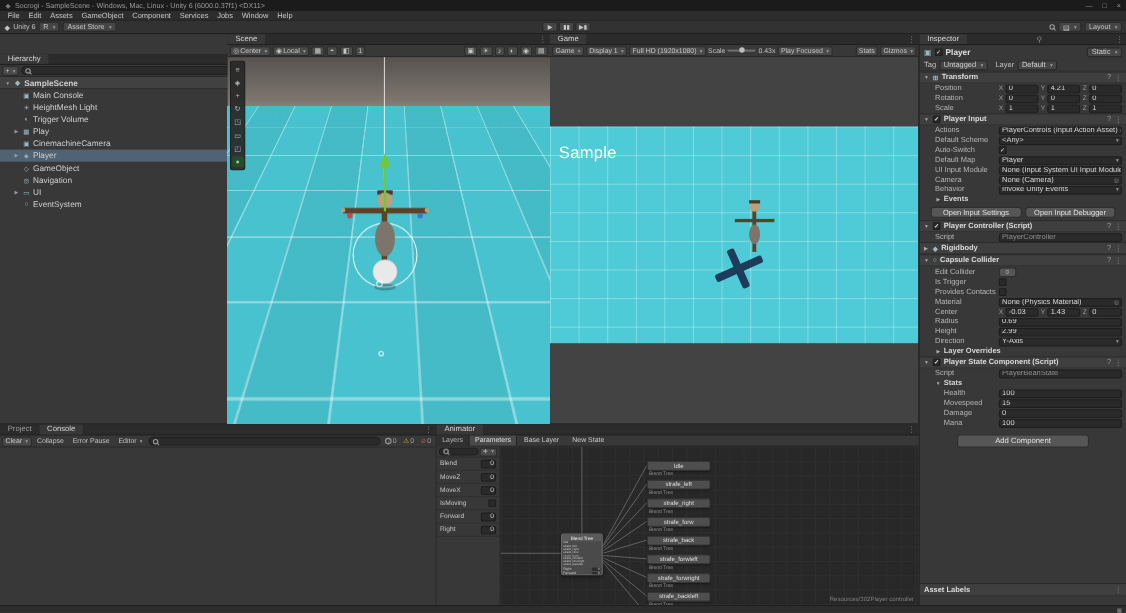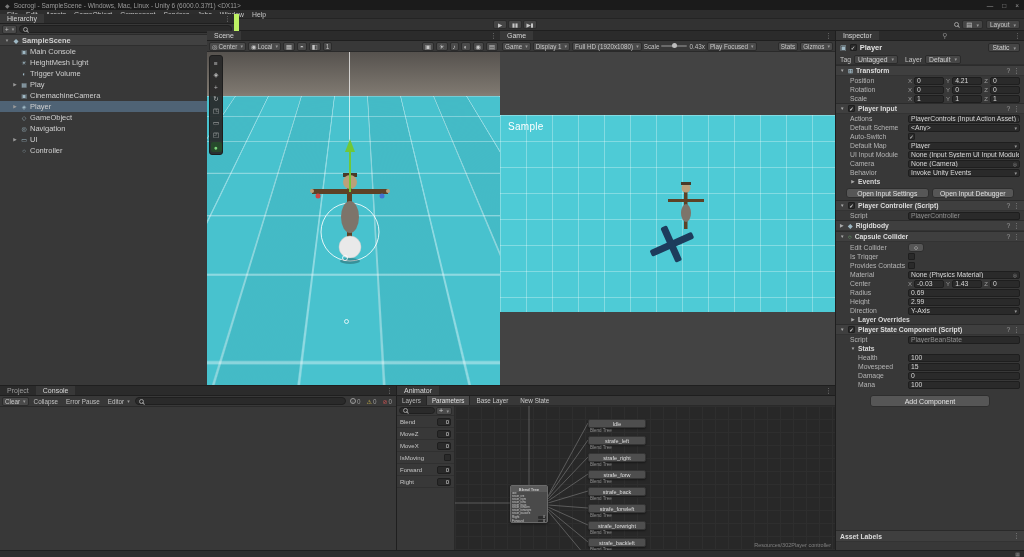--- a/index.html
+++ b/index.html
@@ -24,21 +24,21 @@
 
 .panel{position:absolute;background:#383838}
 .tabstrip{height:10px;background:#2b2b2b;border-bottom:1px solid #1f1f1f;display:flex;align-items:stretch;font-size:7px;color:#9d9d9d}
 .tab{display:flex;align-items:center;padding:0 7px;gap:2px}
 .tab.active{background:#383838;color:#d6d6d6}
 .tabstrip .more{margin-left:auto;padding:0 3px;display:flex;align-items:center}
 .subbar{height:11px;border-bottom:1px solid #2a2a2a;display:flex;align-items:center;padding:0 2px;gap:2px;font-size:6.3px;background:#383838}
 .sbtn{background:#4a4a4a;border:1px solid #2b2b2b;border-radius:2px;height:9px;display:inline-flex;align-items:center;padding:0 2px;gap:1px;color:#c6c6c6;white-space:nowrap}
 .searchbox{flex:1;height:8px;background:#2a2a2a;border:1px solid #1f1f1f;border-radius:4px;display:flex;align-items:center;gap:2px;padding:0 3px;color:#7c7c7c}
 
-#hierarchy{left:0;top:14px;width:239px;height:354px;border-right:5px solid #bef264}
+#hierarchy{left:0;top:49px;width:239px;height:354px;border-right:1px solid #bef264}
 .hrow{height:11px;display:flex;align-items:center;gap:2px;padding:0 2px 0 4px;font-size:7.5px;color:#cfcfcf}
 .hrow .harrow{width:6px;font-size:4.5px;color:#999;text-align:center;flex:none}
 .hrow .hicon{width:8px;text-align:center;font-size:6px;color:#9fb8c4;flex:none}
 .hrow.scene{background:#414141;border-bottom:1px solid #2e2e2e;font-weight:bold}
 .hrow.sel{background:#4f6375}
 .hrow .heye{margin-left:auto;color:#9a9a9a;font-size:6px;padding-right:2px}
 .hchild{padding-left:12px}
 
 #scene{left:207px;top:31px;width:293px;height:354px}
 #sceneViewport{position:absolute;left:0;top:21px;width:293px;height:333px;overflow:hidden;background:linear-gradient(#56524e 0px,#7d776f 40px,#968f85 52px)}
@@ -54,21 +54,21 @@
 #ainav{position:absolute;right:0;bottom:0;width:76px;background:rgba(30,30,30,.96);border:1px solid #161616;font-size:5.6px;color:#b9b9b9;padding-bottom:2px}
 #ainav .ttl{display:flex;align-items:center;gap:2px;padding:2px 3px;color:#dcdcdc;font-size:6px;border-bottom:1px solid #2a2a2a}
 #ainav .sec{display:flex;align-items:center;gap:2px;padding:1px 3px;color:#cfcfcf}
 #ainav .fold{font-size:4px;color:#999}
 #ainav .it{display:flex;align-items:center;height:7px;padding:0 4px 0 10px}
 #ainav .it .ck{margin-left:auto;color:#d8d8d8;font-size:5px}
 
 #game{left:500px;top:31px;width:335px;height:354px}
 #gameViewport{position:absolute;left:0;top:21px;width:335px;height:333px;background:#434343;overflow:hidden}
 #gameFrame{position:absolute;left:0;top:63px;width:335px;height:197px;background-color:#4ecbd6;background-image:linear-gradient(rgba(255,255,255,.3) 1px,transparent 1px),linear-gradient(90deg,rgba(255,255,255,.3) 1px,transparent 1px);background-size:26px 26px}
-#sampleText{position:absolute;left:8px;top:6px;color:#fff;font-size:10px;letter-spacing:.3px}
+#sampleText{position:absolute;left:8px;top:16px;color:#fff;font-size:15px;letter-spacing:.3px}
 .slider{width:26px;height:2px;background:#6a6a6a;border-radius:1px;position:relative;flex:none}
 .slider .thumb{position:absolute;left:40%;top:-2px;width:5px;height:5px;background:#bdbdbd;border-radius:50%}
 
 #inspector{left:835px;top:31px;width:189px;height:519px;border-left:1px solid #1f1f1f;font-size:6.8px;display:flex;flex-direction:column}
 #inspContent{flex:1;display:flex;flex-direction:column;overflow:hidden}
 .goheader{height:13px;display:flex;align-items:center;gap:3px;padding:0 4px}
 .goheader .goname{font-weight:bold;color:#e2e2e2;font-size:7.5px}
 .cb{width:7px;height:7px;background:#2a2a2a;border:1px solid #1e1e1e;border-radius:1px;display:inline-flex;align-items:center;justify-content:center;font-size:5.5px;color:#e0e0e0;flex:none}
 .dd{background:#464646;border:1px solid #2a2a2a;border-radius:2px;height:9px;display:inline-flex;align-items:center;padding:0 3px;gap:2px;color:#cfcfcf;white-space:nowrap}
 .tagrow{height:11px;display:flex;align-items:center;gap:3px;padding:0 4px;border-bottom:1px solid #2f2f2f}
@@ -239,21 +239,21 @@
     <span>Navigation</span>
   </div>
   <div class="hrow hchild">
     <span class="harrow">▶</span>
     <span class="hicon">▭</span>
     <span>UI</span>
   </div>
   <div class="hrow hchild">
     <span class="harrow"></span>
     <span class="hicon">○</span>
-    <span>Controller</span>
+    <span>EventSystem</span>
   </div>
 </div>
 
 <div id="scene" class="panel">
   <div class="tabstrip">
     <div class="tab active">
         <span>Scene</span>
       </div>
     <span class="more">⋮</span>
   </div>

